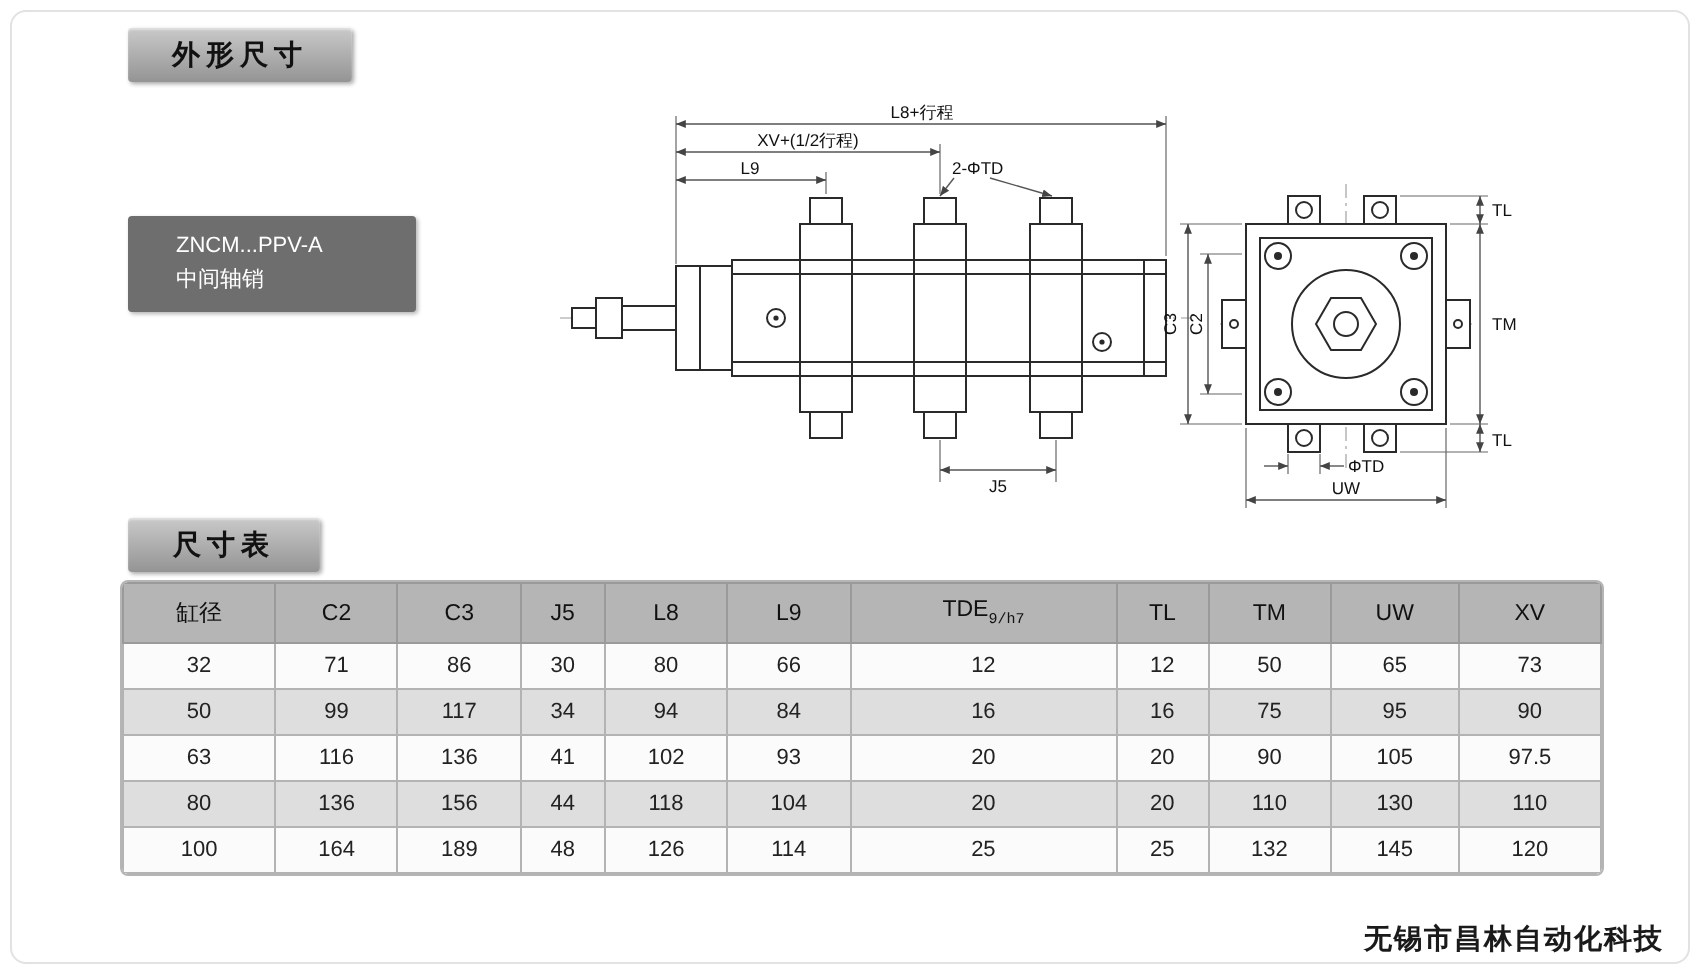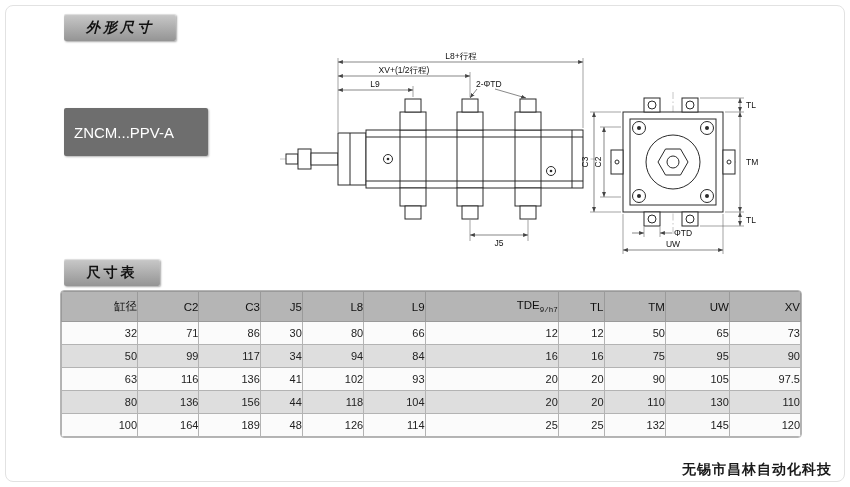--- a/index.html
+++ b/index.html
@@ -5,58 +5,59 @@
   * { margin:0; padding:0; box-sizing:border-box; }
   html,body { width:850px; height:487px; }
   body { background:#ffffff; font-family:"Liberation Sans", sans-serif; position:relative; overflow:hidden; }
   .page { position:absolute; inset:0; background:#fff; }
   .frame { position:absolute; inset:5px; border:1px solid #e2e2e2; border-radius:8px; pointer-events:none; }
 
   .badge { position:absolute; display:flex; align-items:center; justify-content:center;
     font-weight:bold; font-size:14px; letter-spacing:3px; color:#111;
     background:linear-gradient(180deg,#c9c9c9,#949494); border-radius:2px;
     box-shadow:1px 1px 2px rgba(0,0,0,.35), inset 0 1px 1px rgba(255,255,255,.45); }
-  .badge-outline { left:64px; top:14px; width:112px; height:27px;font-style:italic; }
+  .badge-outline { left:64px; top:14px; width:112px; height:27px; }
   .badge-table   { left:64px; top:259px; width:96px;  height:27px; }
 
   .model-box { position:absolute; left:64px; top:108px; width:144px; height:48px;
-    background:#6e6e6e; color:#fff; font-size:15px; display:flex; flex-direction:column;
-    justify-content:center; padding-left:10px; gap:3px; border-radius:2px;
+    background:#6e6e6e; color:#fff; font-size:11px; display:flex; flex-direction:column;
+    justify-content:center; padding-left:24px; gap:3px; border-radius:2px;
     box-shadow:1px 1px 2px rgba(0,0,0,.3); }
 
   .drawing { position:absolute; left:278px; top:42px; }
   .drawing text { font-family:"Liberation Sans", sans-serif; font-size:8.5px; fill:#111; }
   .ol   { fill:#fff; stroke:#2a2a2a; stroke-width:1; }
   .ln   { stroke:#2a2a2a; stroke-width:1; fill:none; }
   .thin { stroke:#666; stroke-width:.6; fill:none; }
   .dim  { stroke:#555; stroke-width:.7; fill:none; }
   .cl   { stroke:#999; stroke-width:.55; stroke-dasharray:7 2.5 1.5 2.5; }
 
   .table-wrap { position:absolute; left:60px; top:290px; width:742px;
     border:1px solid #b5b5b5; border-radius:4px; overflow:hidden; background:#fff; }
-  table { width:100%; border-collapse:collapse; font-size:11px; color:#222; text-align:right; }
+  table { width:100%; border-collapse:collapse; font-size:11px; color:#222; text-align:center; }
   th { background:#b5b5b5; font-weight:normal; border:1px solid #9a9a9a; height:30px; font-size:11.5px; color:#111; }
   td { border:1px solid #b3b3b3; height:23px; }
   tbody tr:nth-child(odd)  { background:#fbfbfb; }
   tbody tr:nth-child(even) { background:#dedede; }
   th sub { font-size:7.5px;font-family:Liberation Mono, monospace; }
 
   .watermark { position:absolute; right:18px; bottom:8px; font-size:14px; font-weight:bold;
     color:#1a1a1a; text-shadow:1px 1px 0 rgba(255,255,255,.8); letter-spacing:1px;margin-left:40px; }
 </style>
 </head>
 <body>
 
 <div class="page">
   <div class="frame"></div>
 
   <div class="badge badge-outline">外形尺寸</div>
 
   <div class="model-box">
     <div>ZNCM...PPV-A</div>
+    <div>中间轴销</div>
   </div>
 
   <svg class="drawing" width="490" height="220" viewBox="0 0 490 220">
     <defs>
       <marker id="ae" markerWidth="8" markerHeight="8" refX="7" refY="4" orient="auto">
         <path d="M0,1.2 L7,4 L0,6.8 z" fill="#444"></path>
       </marker>
       <marker id="as" markerWidth="8" markerHeight="8" refX="1" refY="4" orient="auto">
         <path d="M8,1.2 L1,4 L8,6.8 z" fill="#444"></path>
       </marker>

